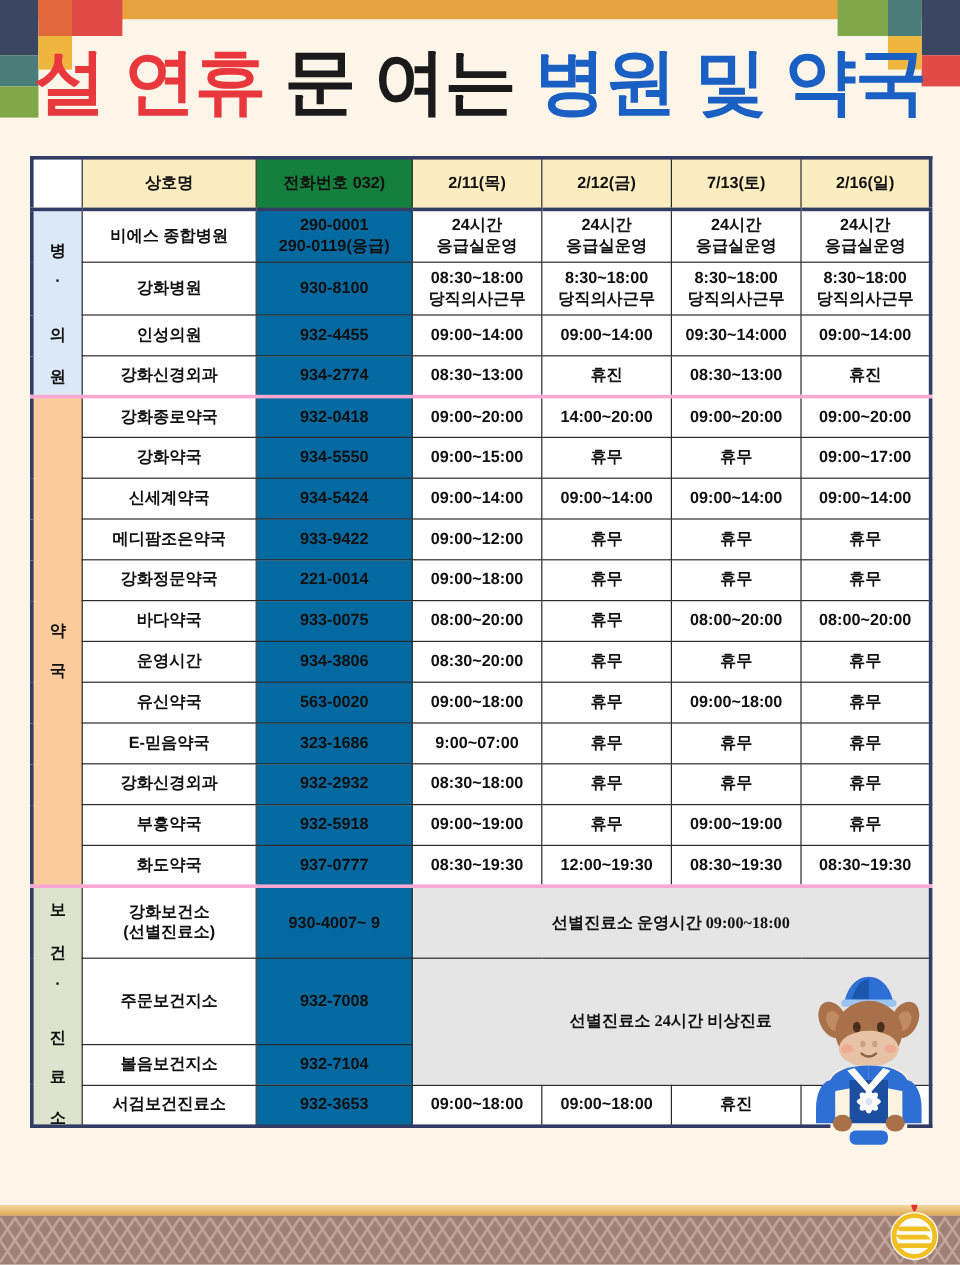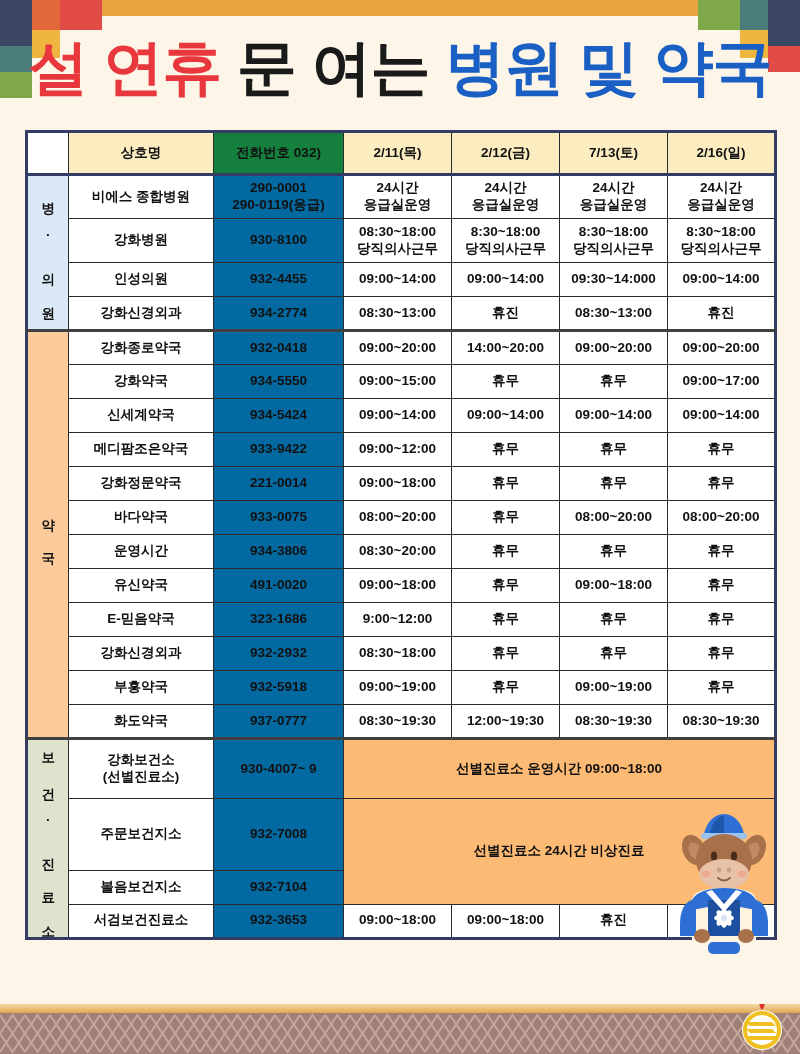--- a/index.html
+++ b/index.html
@@ -109,30 +109,30 @@
     text-orientation: upright;
     margin: 0 auto;
     line-height: 1.15;
     letter-spacing: 3px;
   }
 
   
   td.tel { background: #0369a1; letter-spacing: 0px; }
   td.nm  { background: #ffffff; }
   td.dy  { background: #ffffff; }
-  td.merged { background: #fdba74; }
+  td.merged { background: #e5e5e5; font-family: Liberation Serif, serif; }
 
   tbody tr { height: 34px; }
   tr.tall  { height: 44px; }
   tr.xtall { height: 60px; }
 
   .two-line span { display: block; }
 
   
-  tr.sep-orange > td { border-top: 3px solid #404040; }
+  tr.sep-orange > td { border-top: 3px solid #f9a8d4; }
   tr.sep-navy  > td  { border-top: 3px solid #323c64; }
 
   
   .mascot {
     position: absolute;
     right: 22px;
     bottom: 96px;
     width: 108px;
     height: 150px;
     z-index: 7;
@@ -340,30 +340,30 @@
     <tr>
       <td class="nm">운영시간</td>
       <td class="tel">934-3806</td>
       <td class="dy">08:30~20:00</td>
       <td class="dy">휴무</td>
       <td class="dy">휴무</td>
       <td class="dy">휴무</td>
     </tr>
     <tr>
       <td class="nm">유신약국</td>
-      <td class="tel">491-0020</td>
+      <td class="tel">563-0020</td>
       <td class="dy">09:00~18:00</td>
       <td class="dy">휴무</td>
       <td class="dy">09:00~18:00</td>
       <td class="dy">휴무</td>
     </tr>
     <tr>
       <td class="nm">E-믿음약국</td>
       <td class="tel">323-1686</td>
-      <td class="dy">9:00~12:00</td>
+      <td class="dy">9:00~07:00</td>
       <td class="dy">휴무</td>
       <td class="dy">휴무</td>
       <td class="dy">휴무</td>
     </tr>
     <tr>
       <td class="nm">강화신경외과</td>
       <td class="tel">932-2932</td>
       <td class="dy">08:30~18:00</td>
       <td class="dy">휴무</td>
       <td class="dy">휴무</td>

